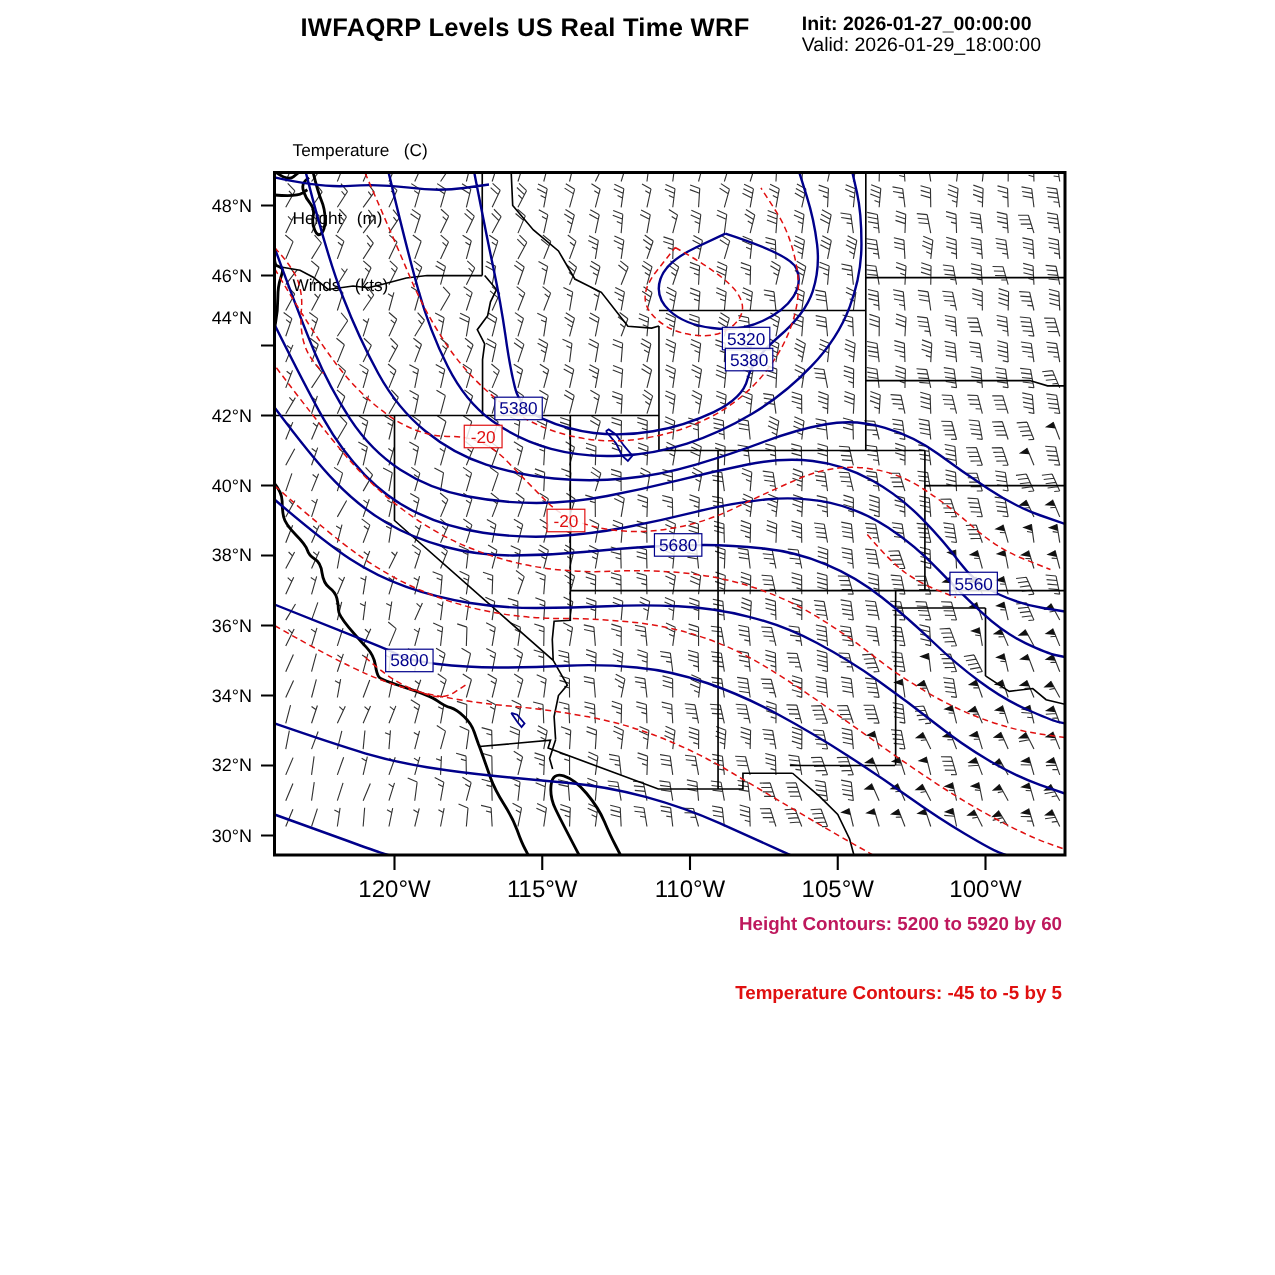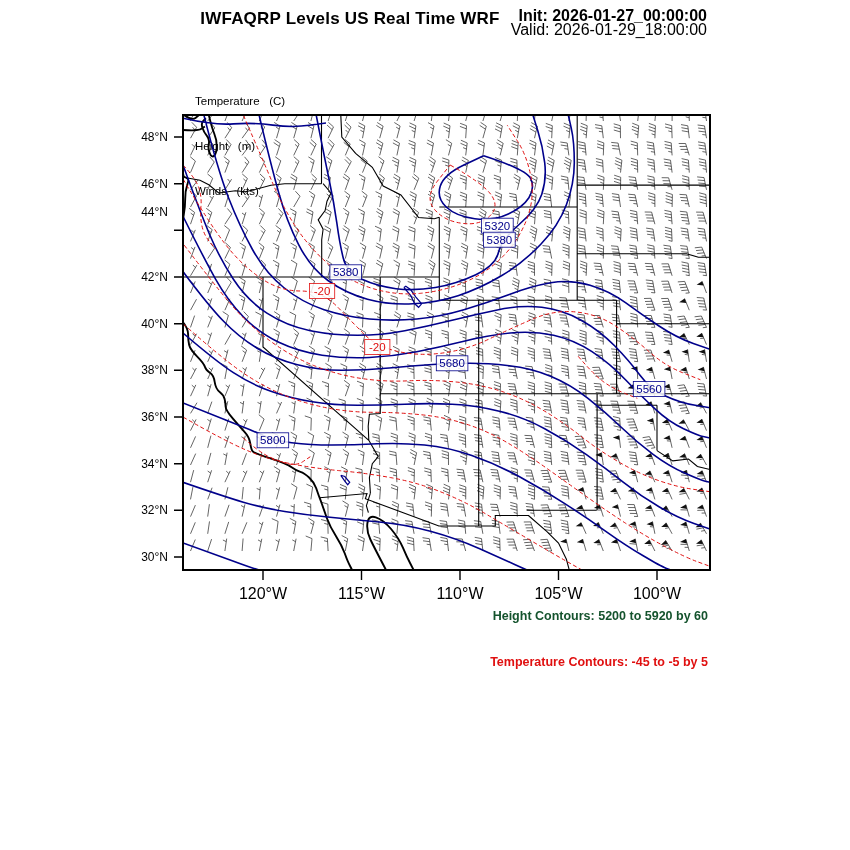--- a/index.html
+++ b/index.html
@@ -1,20 +1,20 @@
 <!DOCTYPE html>
 <html><head>
 <meta charset="utf-8">
 <style>
   html,body{margin:0;padding:0;background:#fff;}
   .page{position:relative;width:850px;height:850px;background:#fff;overflow:hidden;
         font-family:"Liberation Sans","DejaVu Sans",sans-serif;color:#000;}
   .abs{position:absolute;}
   .title{top:9px;left:150px;width:400px;text-align:center;font-size:17px;font-weight:bold;letter-spacing:.2px;}
-  .initvalid{top:9px;right:143px;text-align:right;font-size:16px;line-height:14px;}
+  .initvalid{top:9px;right:156px;font-size:13px;line-height:14px;}
   .initline{font-weight:bold;}
   .validline{font-weight:normal;}
   .params{top:64px;left:195px;font-size:11.5px;line-height:15px;white-space:pre;}
   .legend{right:142px;width:320px;text-align:right;font-size:12.5px;font-weight:bold;}
   .legend.h{top:609px;}
   .legend.t{top:635px;}
   .footer{left:195px;top:811px;font-size:11px;font-weight:bold;line-height:15px;}
   .ylab{position:absolute;width:46px;text-align:right;font-size:12px;}
   .xlab{position:absolute;width:64px;text-align:center;font-size:16px;}
   svg text{font-family:"Liberation Sans","DejaVu Sans",sans-serif;}
@@ -99,17 +99,17 @@
       <div class="ylab" style="left: 122px; top: 456.662px;">34°N</div>
       <div class="ylab" style="left: 122px; top: 503.328px;">32°N</div>
       <div class="ylab" style="left: 122px; top: 549.994px;">30°N</div>
       <div class="xlab" style="left: 231px; top: 585px;">120°W</div>
       <div class="xlab" style="left: 329.5px; top: 585px;">115°W</div>
       <div class="xlab" style="left: 428px; top: 585px;">110°W</div>
       <div class="xlab" style="left: 526.5px; top: 585px;">105°W</div>
       <div class="xlab" style="left: 625px; top: 585px;">100°W</div>
     </div>
 
-  <div class="abs legend h" id="legend-height" style="color: #14532d;">Height Contours: 5200 to 5920 by 60</div>
+  <div class="abs legend h" id="legend-height" style="color: #be185d;">Height Contours: 5200 to 5920 by 60</div>
   <div class="abs legend t" id="legend-temp" style="color: rgb(224, 16, 16); margin-top: 20px;">Temperature Contours: -45 to -5 by 5</div>
 
 
 </div>
 
 </body></html>

